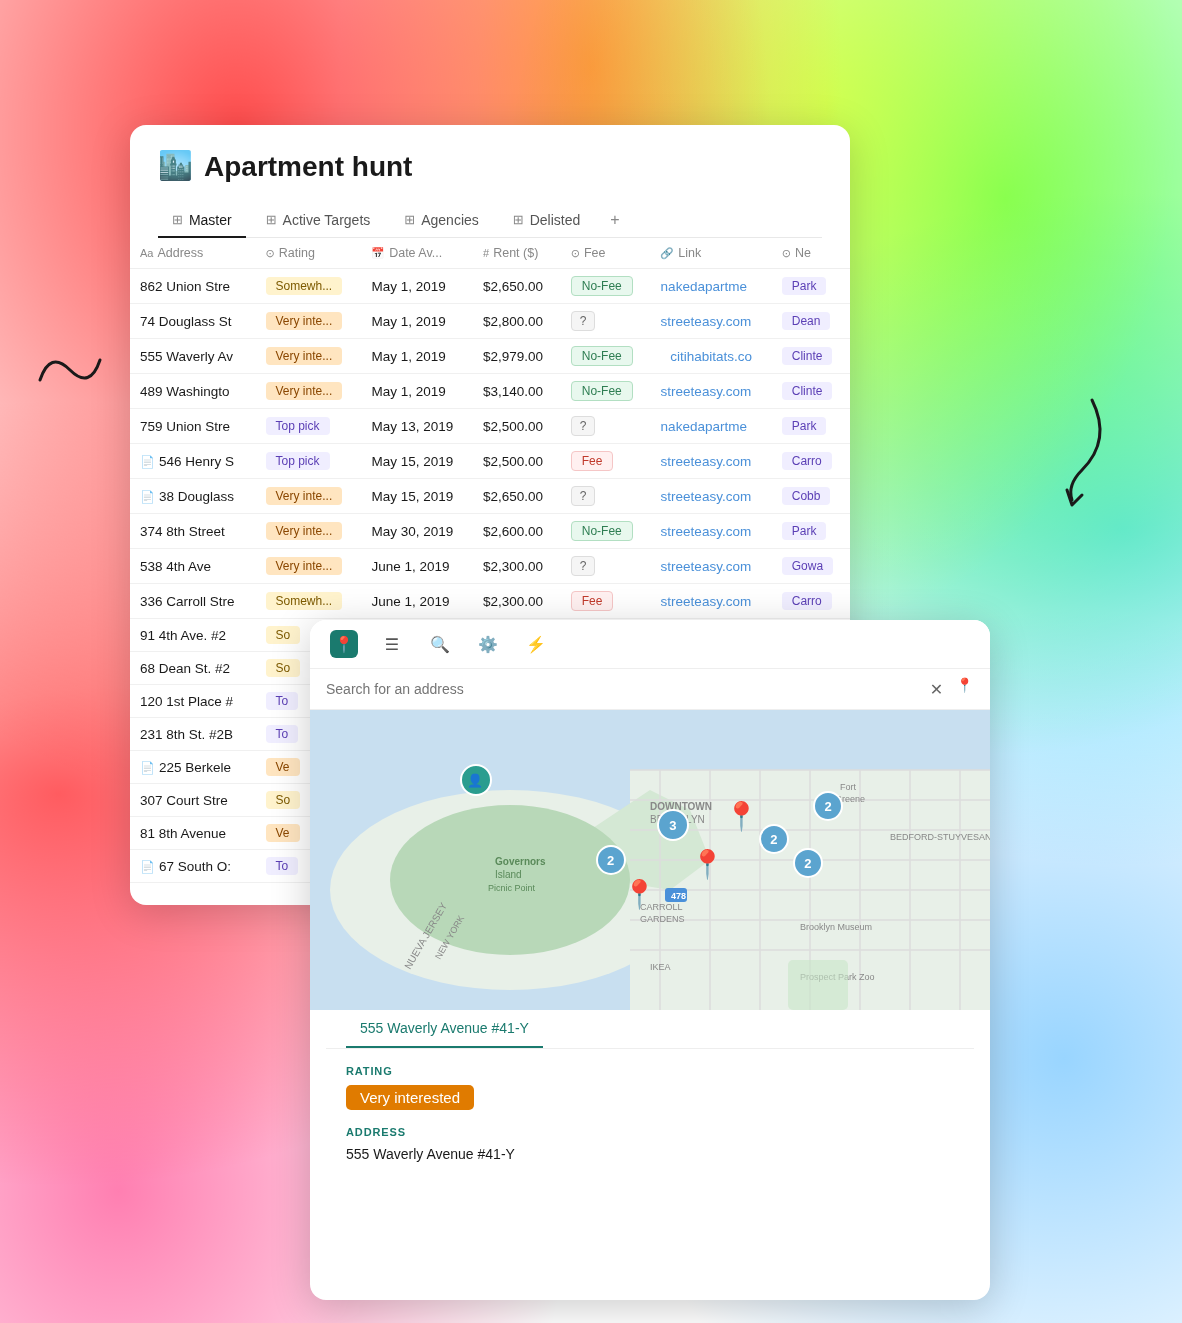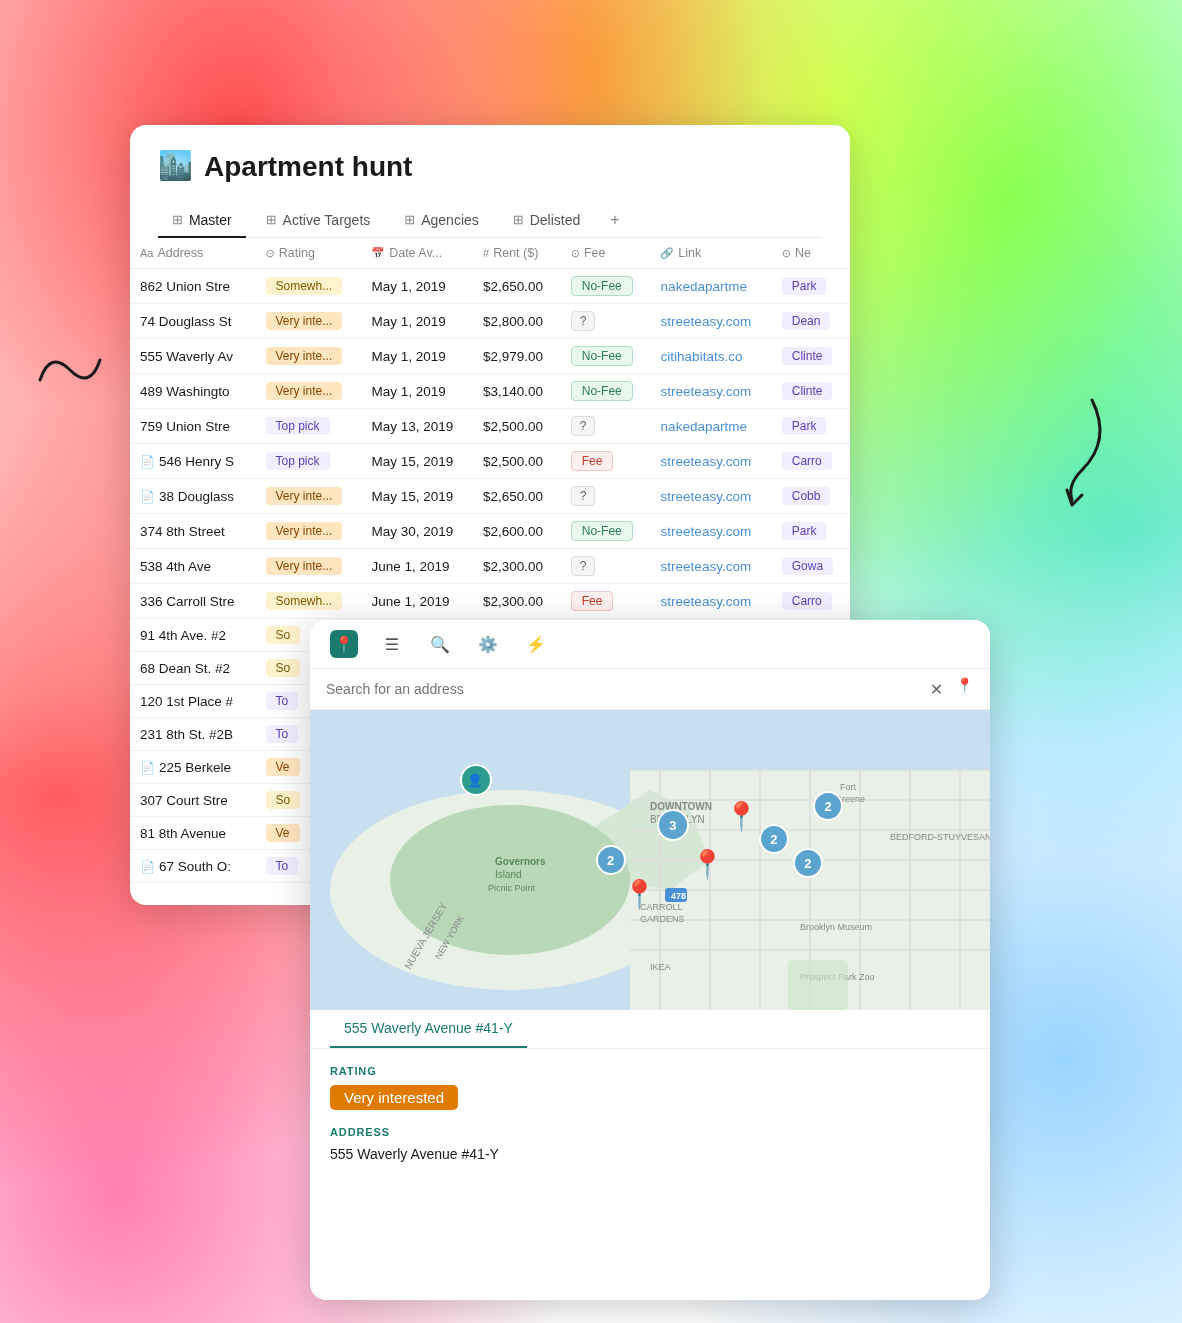--- a/index.html
+++ b/index.html
@@ -292,21 +292,21 @@
       border: 2px solid white;
     }
 
     .map-pin-teal {
       background: #2a9d8f;
       border: 2px solid white;
     }
 
     
     .detail-panel {
-      padding: 0 20px 20px;
+      padding: 0 36px 20px;
       background: white;
     }
 
     .detail-tab-row {
       display: flex;
       border-bottom: 1px solid #eee;
       margin: 0 -20px;
       padding: 0 20px;
     }
 
@@ -447,21 +447,21 @@
             <td><span class="badge badge-question">?</span></td>
             <td style="color: rgb(74, 144, 217);">streeteasy.com</td>
             <td><span class="badge badge-purple">Dean</span></td>
           </tr>
           <tr>
             <td>555 Waverly Av</td>
             <td><span class="badge badge-orange">Very inte...</span></td>
             <td>May 1, 2019</td>
             <td>$2,979.00</td>
             <td><span class="badge badge-green-outline">No-Fee</span></td>
-            <td style="color: rgb(74, 144, 217);">citihabitats.co</td>
+            <td style="color: rgb(74, 144, 217); text-align: center;">citihabitats.co</td>
             <td><span class="badge badge-purple">Clinte</span></td>
           </tr>
           <tr>
             <td>489 Washingto</td>
             <td><span class="badge badge-orange">Very inte...</span></td>
             <td>May 1, 2019</td>
             <td>$3,140.00</td>
             <td><span class="badge badge-green-outline">No-Fee</span></td>
             <td style="color: rgb(74, 144, 217);">streeteasy.com</td>
             <td><span class="badge badge-purple">Clinte</span></td>

